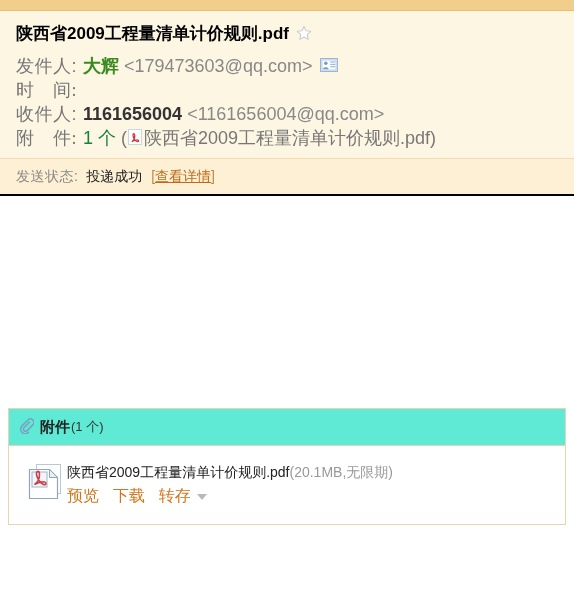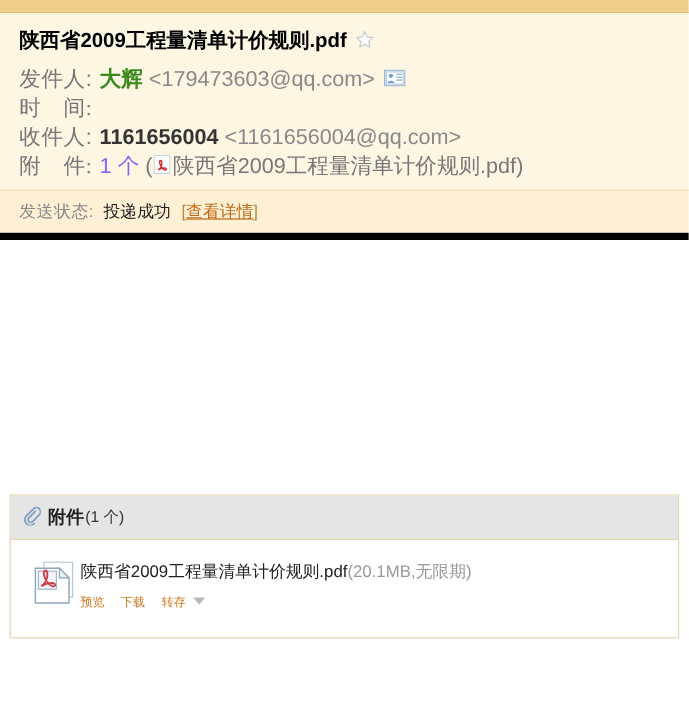--- a/index.html
+++ b/index.html
@@ -73,21 +73,21 @@
   .sender-addr {
     color: #888888;
   }
   .vcard-icon {
     margin-left: 8px;
     display: inline-block;
     vertical-align: middle;
     line-height: 1;
   }
   .meta-value-dark {
-    color: #8b5cf6;
+    color: #15803d;
   }
   .meta-value-gray {
     color: #888888;
   }
   .recipient-name {
     color: #333333;
     font-weight: bold;
     margin-right: 5px;
   }
   .attach-paren {
@@ -100,21 +100,21 @@
     display: inline-block;
     vertical-align: -3px;
     margin: 0 2px 0 1px;
     line-height: 1;
   }
 
   
   .status-bar {
     background: #fdf0d5;
     border-top: 1px solid #f0dcb0;
-    border-bottom: 6px solid #000000;
+    border-bottom: 2px solid #000000;
     padding: 7px 16px 8px 16px;
     font-size: 14px;
     line-height: 20px;
     white-space: nowrap;
   }
   .status-label {
     color: #888888;
     letter-spacing: 0.5px;
   }
   .status-value {
@@ -137,21 +137,21 @@
     height: 212px;
   }
 
   
   .attach-panel {
     margin: 0 8px;
     border: 1px solid #e6d5b0;
     background: #ffffff;
   }
   .attach-panel-header {
-    background: #e5e5e5;
+    background: #5eead4;
     border-bottom: 1px solid #e6d5b0;
     padding: 8px 10px 8px 10px;
     display: flex;
     align-items: center;
     height: 20px;
   }
   .clip-icon {
     margin-right: 6px;
     display: inline-block;
     line-height: 1;
@@ -199,21 +199,21 @@
   .attach-file-meta {
     color: #999999;
   }
   .attach-actions {
     margin-top: 3px;
     line-height: 20px;
     white-space: nowrap;
   }
   .attach-action {
     color: #d1761a;
-    font-size: 10px;
+    font-size: 16px;
     text-decoration: none;
     cursor: pointer;
     margin-right: 10px;
   }
   .attach-action.last {
     margin-right: 2px;
   }
   .caret-down-icon {
     display: inline-block;
     width: 0;

